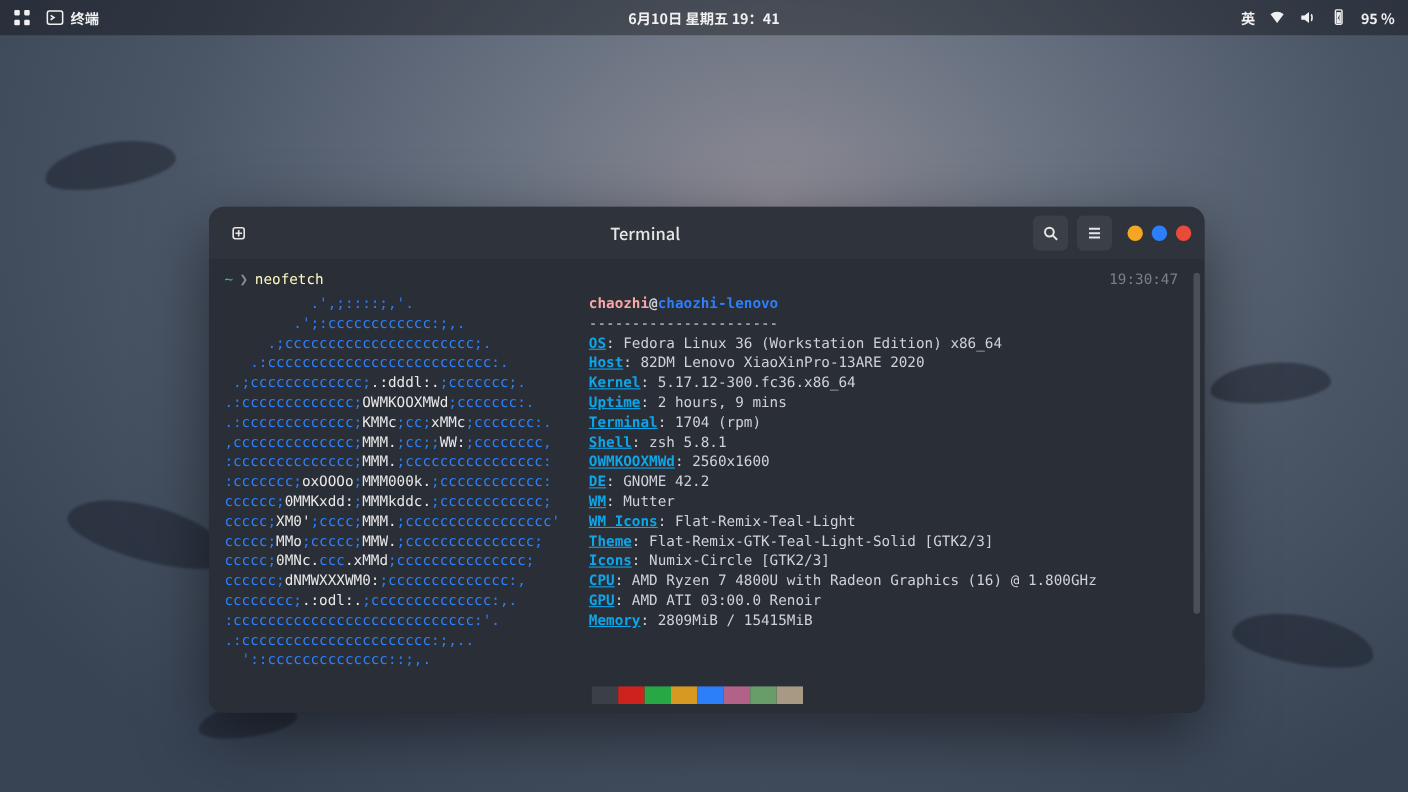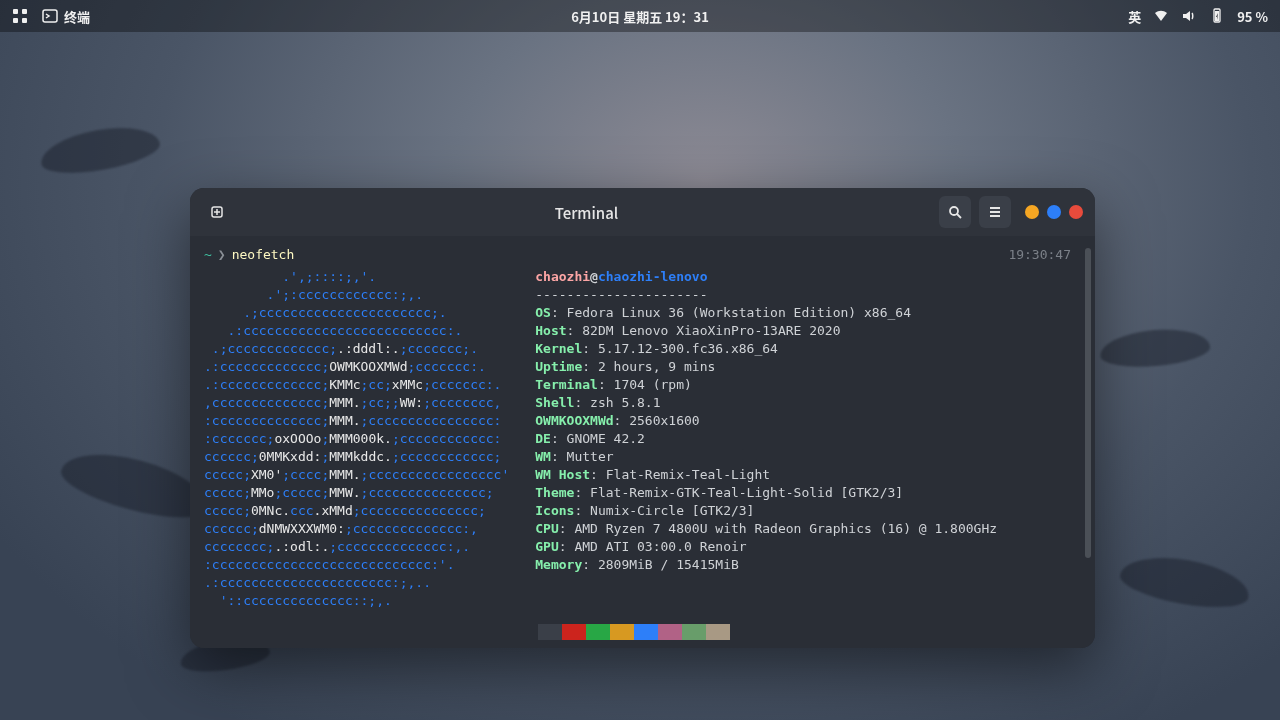--- a/index.html
+++ b/index.html
@@ -51,21 +51,21 @@
   font-family: "DejaVu Sans Mono","Consolas",monospace; font-size:13px; line-height:18px;
   color:#cfd2d6; position:relative; overflow:hidden;
 }
 .scrollbar { position:absolute; right:4px; top:12px; width:6px; height:310px; background:#4b5057; border-radius:3px;}
 .prompt-line { display:flex; gap:6px;}
 .tilde{color:#3fbf9f;} .arrow{color:#8a8f96;} .cmd{color:#fef9c3;}
 .ts { position:absolute; right:24px; top:10px; color:#7b8088;}
 .cols { display:flex; gap:26px; margin-top:4px;}
 .ascii { color:#2d7ff9; white-space:pre; }
 .ascii .w{color:#e8e8e8;}
-.info .label{color:#86efac; font-weight:bold;}
+.info .label{color:#0ea5e9; font-weight:bold;text-decoration:underline;}
 .info .user{color:#fca5a5; font-weight:bold;}
 .info .at{color:#cfd2d6; font-weight:bold;}
 .info .host{color:#2d7ff9; font-weight:bold;}
 .info div{white-space:pre;}
 .pal { margin-top:14px; display:flex; }
 .pal span{ width:24px; height:16px; display:inline-block;}
 </style>
 </head>
 <body>
 
@@ -86,21 +86,21 @@
         </svg>
     </span>
     <span class="app-ico">
       <svg viewBox="0 0 16 16">
           <rect x="1" y="2" width="14" height="12" rx="2" fill="none" stroke="#f0f0f0" stroke-width="1.5"></rect>
           <path d="M4 6l3 2-3 2" fill="none" stroke="#f0f0f0" stroke-width="1.5"></path>
         </svg>
       <span>终端</span>
     </span>
   </div>
-  <div class="center">6月10日 星期五 19：31</div>
+  <div class="center">6月10日 星期五 19：41</div>
   <div class="right">
     <span>英</span>
     <span>
         <svg viewBox="0 0 16 16">
           <path d="M8 13L14 5C10 2 6 2 2 5Z"></path>
         </svg>
       </span>
     <span>
         <svg viewBox="0 0 16 16">
           <path d="M2 6v4h3l4 3V3L5 6Z"></path>
@@ -161,21 +161,21 @@
           <div>----------------------</div>
           <div><span class="label">OS</span>: Fedora Linux 36 (Workstation Edition) x86_64</div>
           <div><span class="label">Host</span>: 82DM Lenovo XiaoXinPro-13ARE 2020</div>
           <div><span class="label">Kernel</span>: 5.17.12-300.fc36.x86_64</div>
           <div><span class="label">Uptime</span>: 2 hours, 9 mins</div>
           <div><span class="label">Terminal</span>: 1704 (rpm)</div>
           <div><span class="label">Shell</span>: zsh 5.8.1</div>
           <div><span class="label">OWMKOOXMWd</span>: 2560x1600</div>
           <div><span class="label">DE</span>: GNOME 42.2</div>
           <div><span class="label">WM</span>: Mutter</div>
-          <div><span class="label">WM Host</span>: Flat-Remix-Teal-Light</div>
+          <div><span class="label">WM Icons</span>: Flat-Remix-Teal-Light</div>
           <div><span class="label">Theme</span>: Flat-Remix-GTK-Teal-Light-Solid [GTK2/3]</div>
           <div><span class="label">Icons</span>: Numix-Circle [GTK2/3]</div>
           <div><span class="label">CPU</span>: AMD Ryzen 7 4800U with Radeon Graphics (16) @ 1.800GHz</div>
           <div><span class="label">GPU</span>: AMD ATI 03:00.0 Renoir</div>
           <div><span class="label">Memory</span>: 2809MiB / 15415MiB</div>
         </div>
     </div>
 
     <div id="palette" style="margin-left:334px;">
         <div class="pal">

